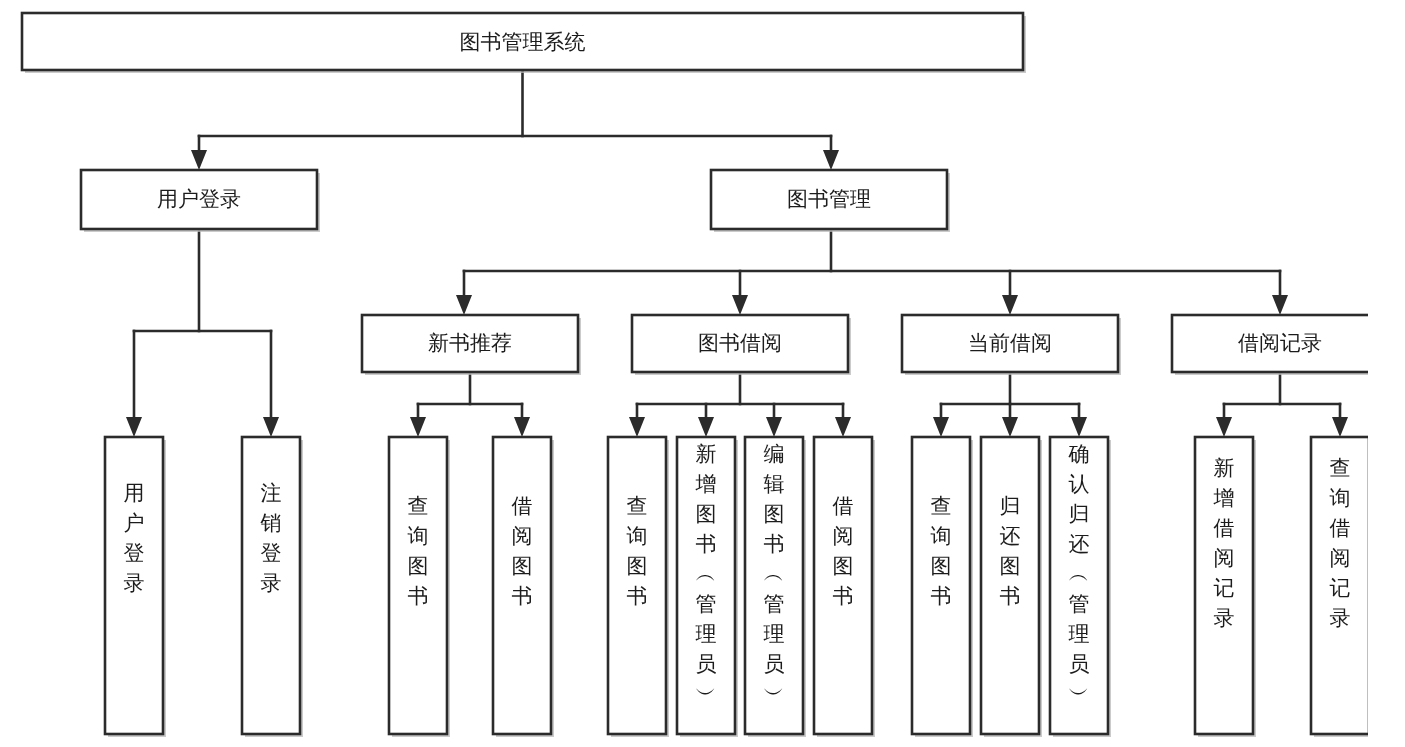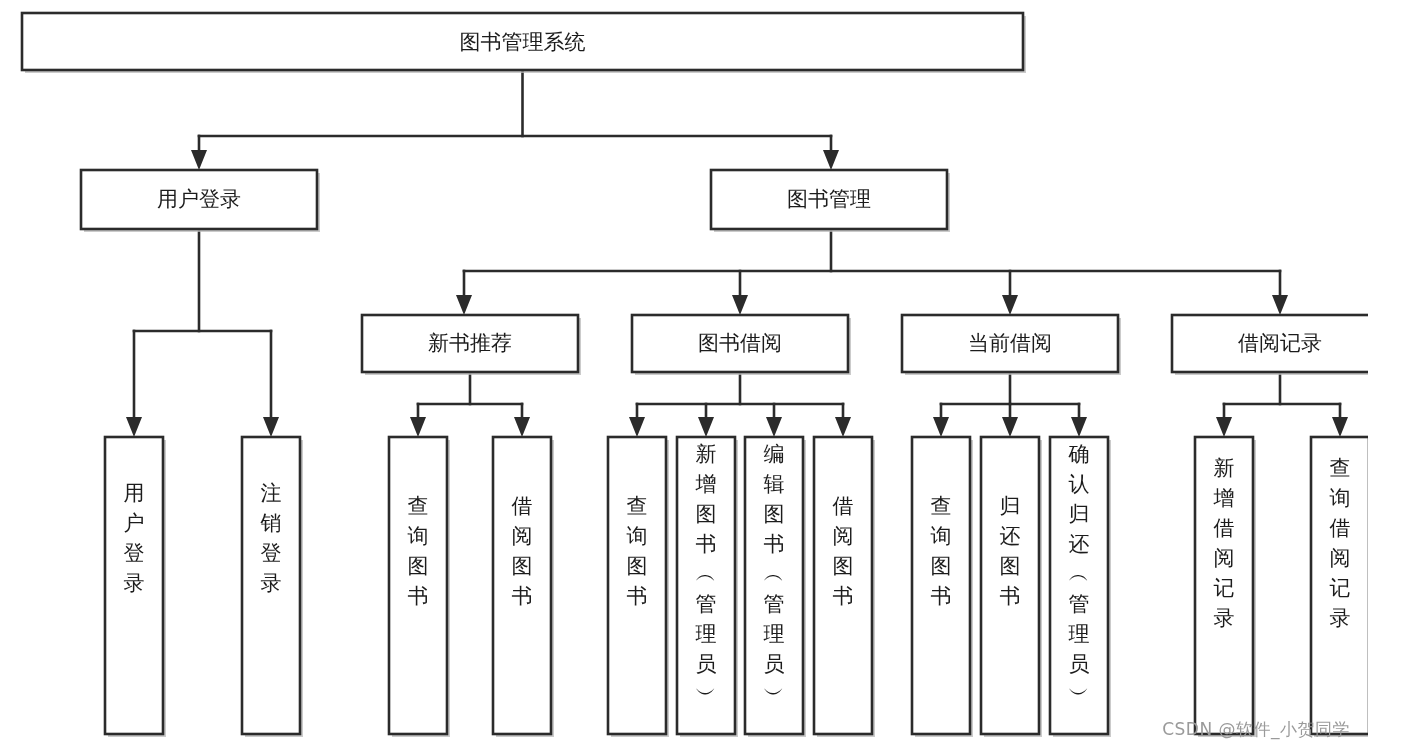--- a/index.html
+++ b/index.html
@@ -253,15 +253,14 @@
       <text class="leaf-label" x="1224" y="475"><tspan x="1224" dy="0">新</tspan><tspan x="1224" dy="30">增</tspan><tspan x="1224" dy="30">借</tspan><tspan x="1224" dy="30">阅</tspan><tspan x="1224" dy="30">记</tspan><tspan x="1224" dy="30">录</tspan></text>
     </g>
     <g>
       <rect class="box-shadow" x="1314" y="440" width="58" height="297"></rect>
       <rect class="box-rect" x="1311" y="437" width="58" height="297"></rect>
       <text class="leaf-label" x="1340" y="475"><tspan x="1340" dy="0">查</tspan><tspan x="1340" dy="30">询</tspan><tspan x="1340" dy="30">借</tspan><tspan x="1340" dy="30">阅</tspan><tspan x="1340" dy="30">记</tspan><tspan x="1340" dy="30">录</tspan></text>
     </g>
 
   </svg>
 
-  <div class="watermark-text">CSDN @软件_小贺同学</div>
 
 </div>
 
 </body></html>

